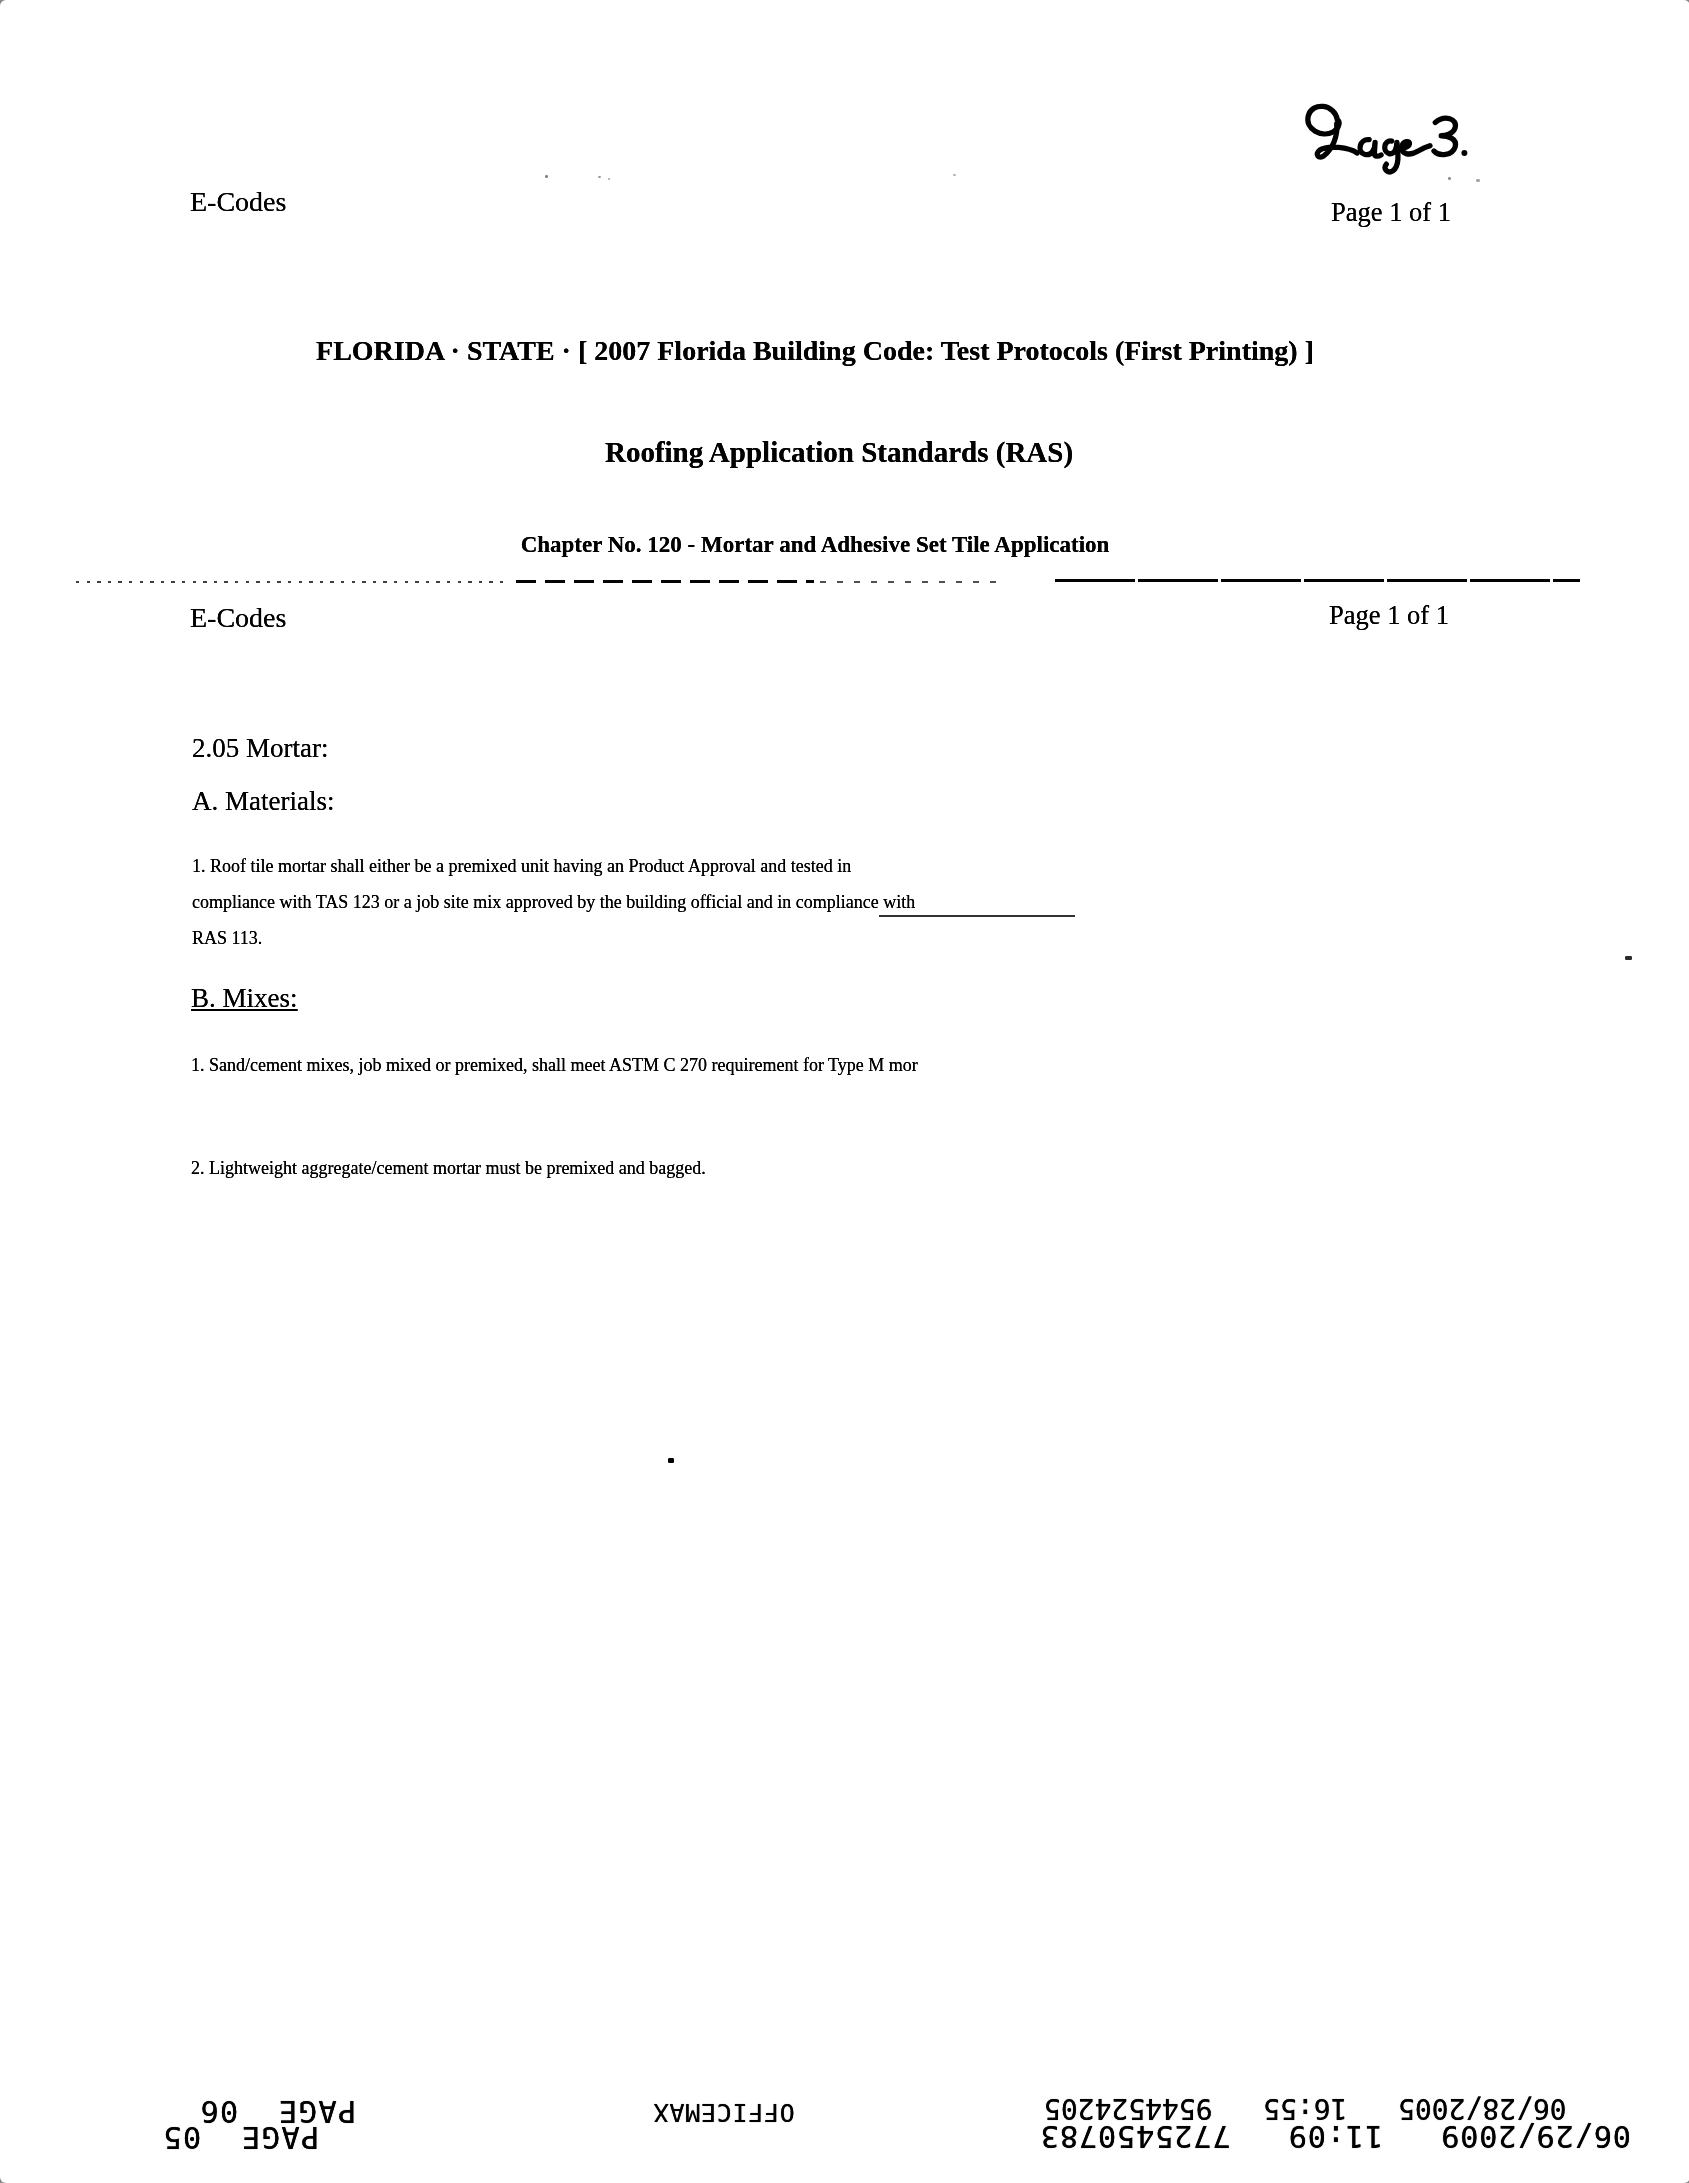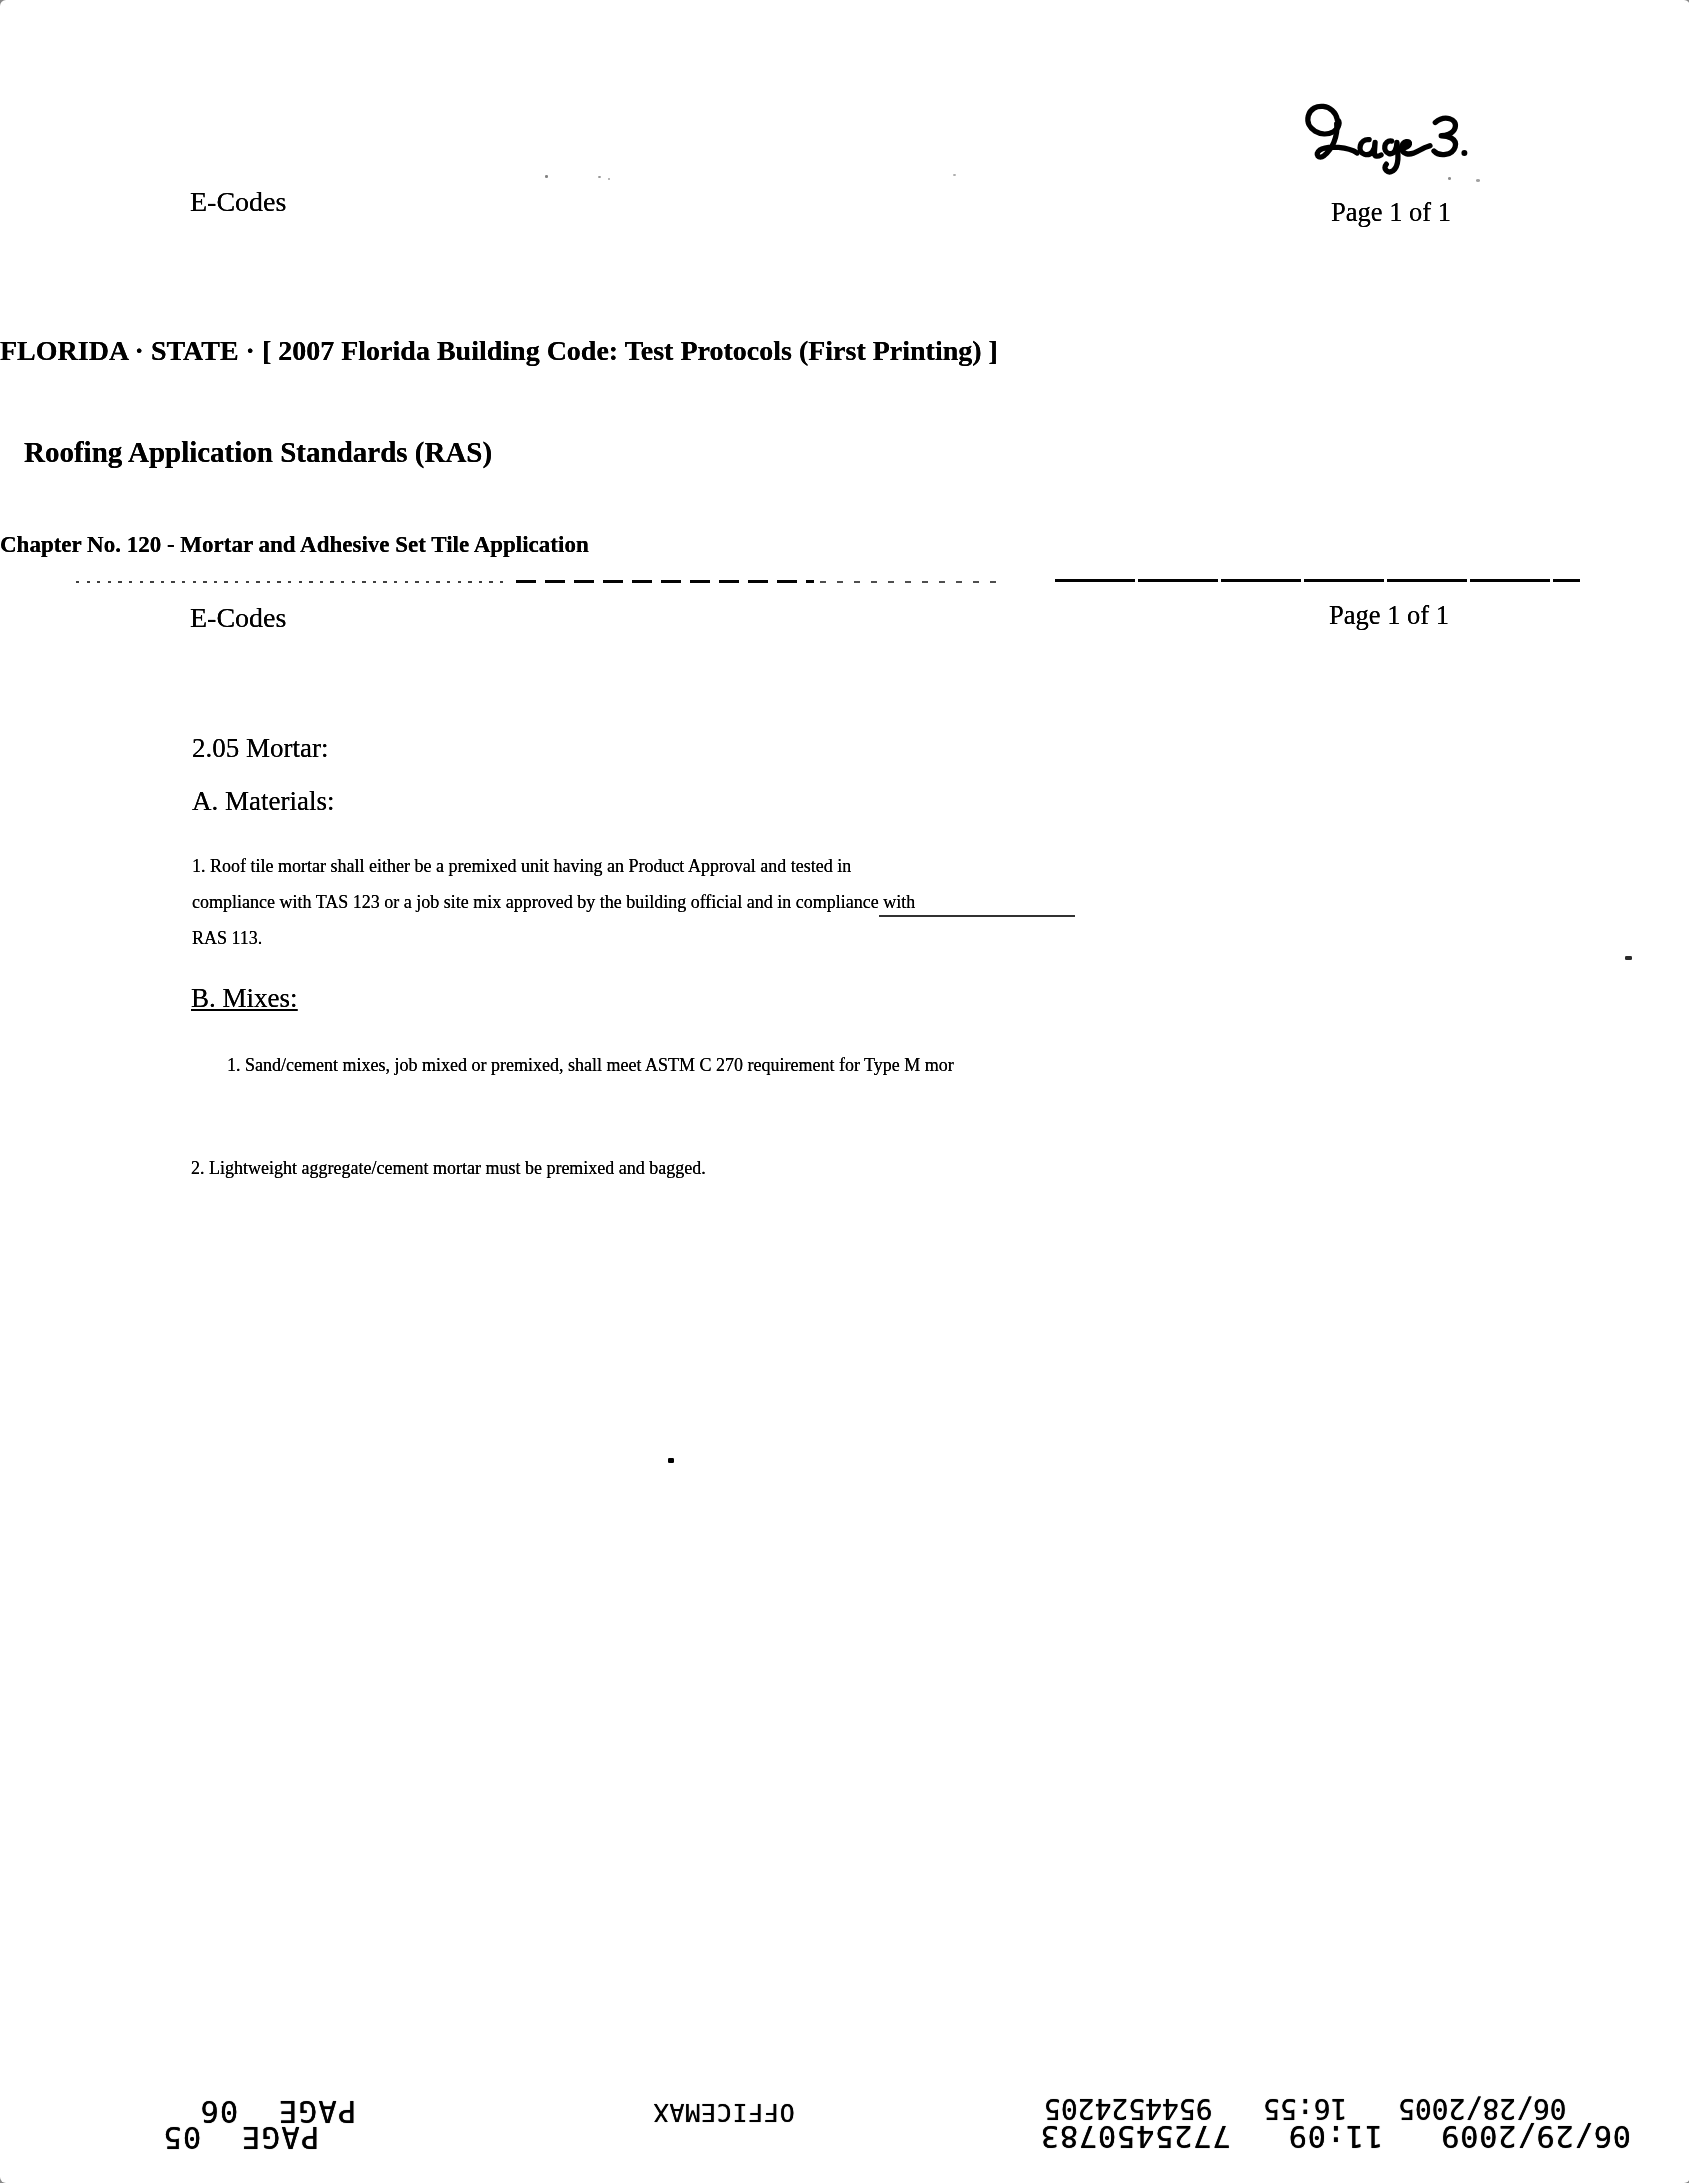--- a/index.html
+++ b/index.html
@@ -10,21 +10,21 @@
     overflow:hidden;
     font-family:"Liberation Serif", serif;
     color:#0b0b0b;
     border-radius:6px;
   }
   .scanlayer{position:absolute;inset:0;filter:blur(0.2px) contrast(1.15);}
   .abs{position:absolute;}
   .serif{font-family:"Liberation Serif", serif;}
   .mono{font-family:"DejaVu Sans Mono", monospace;}
   .b{font-weight:bold;margin-top:13px;}
-  .centerline{left:0;width:1630px;font-weight:bold;white-space:nowrap;}
+  .centerline{left:0;width:1630px;text-align:center;font-weight:bold;white-space:nowrap;}
   .flip{transform:rotate(180deg);}
   .pre{white-space:pre;}
   .txt{text-shadow:0 0 0.5px #000;}
   .rule{position:absolute;background:transparent;}
   .speck{position:absolute;background:#3a3a3a;border-radius:50%;}
   .underline-artifact{position:absolute;height:2px;background:#1c1c1c;opacity:.85;}
   .para{line-height:36px;font-size:18px;}
   .faxline{color:#090909;text-shadow:0 0 0.7px #000;}
 </style>
 </head>
@@ -76,21 +76,21 @@
 
     <div class="abs serif txt para" style="left:192px;top:848px;width:1259px;">
       <div>1. Roof tile mortar shall either be a premixed unit having an Product Approval and tested in</div>
       <div>compliance with TAS 123 or a job site mix approved by the building official and in compliance with</div>
       <div>RAS 113.</div>
     </div>
     <div class="underline-artifact" style="left:879px;top:915px;width:196px;"></div>
 
     <div class="abs serif txt" style="left:191px;top:983px;font-size:27px;text-decoration:underline;">B. Mixes:</div>
 
-    <div class="abs serif txt para" style="left:191px;top:1047px;width:1259px;margin-left:36px;">
+    <div class="abs serif txt para" style="left:191px;top:1047px;width:1259px;">
       <div>1. Sand/cement mixes, job mixed or premixed, shall meet ASTM C 270 requirement for Type M mor</div>
     </div>
 
     <div class="abs serif txt para" style="left:191px;top:1150px;width:1259px;">2. Lightweight aggregate/cement mortar must be premixed and bagged.</div>
 
     <span class="speck" style="left:668px;top:1458px;width:6px;height:5.3px;border-radius:1.3px;background:#111;"></span>
     <span class="speck" style="left:1625px;top:956px;width:6.6px;height:4px;border-radius:1.3px;background:#222;opacity:.9"></span>
 
     <div class="abs mono flip pre faxline" style="left:199px;top:2094px;font-size:30.5px;letter-spacing:1.3px;">PAGE  06</div>
     <div class="abs mono flip pre faxline" style="left:162px;top:2120px;font-size:30.5px;letter-spacing:1.3px;">PAGE  05</div>

